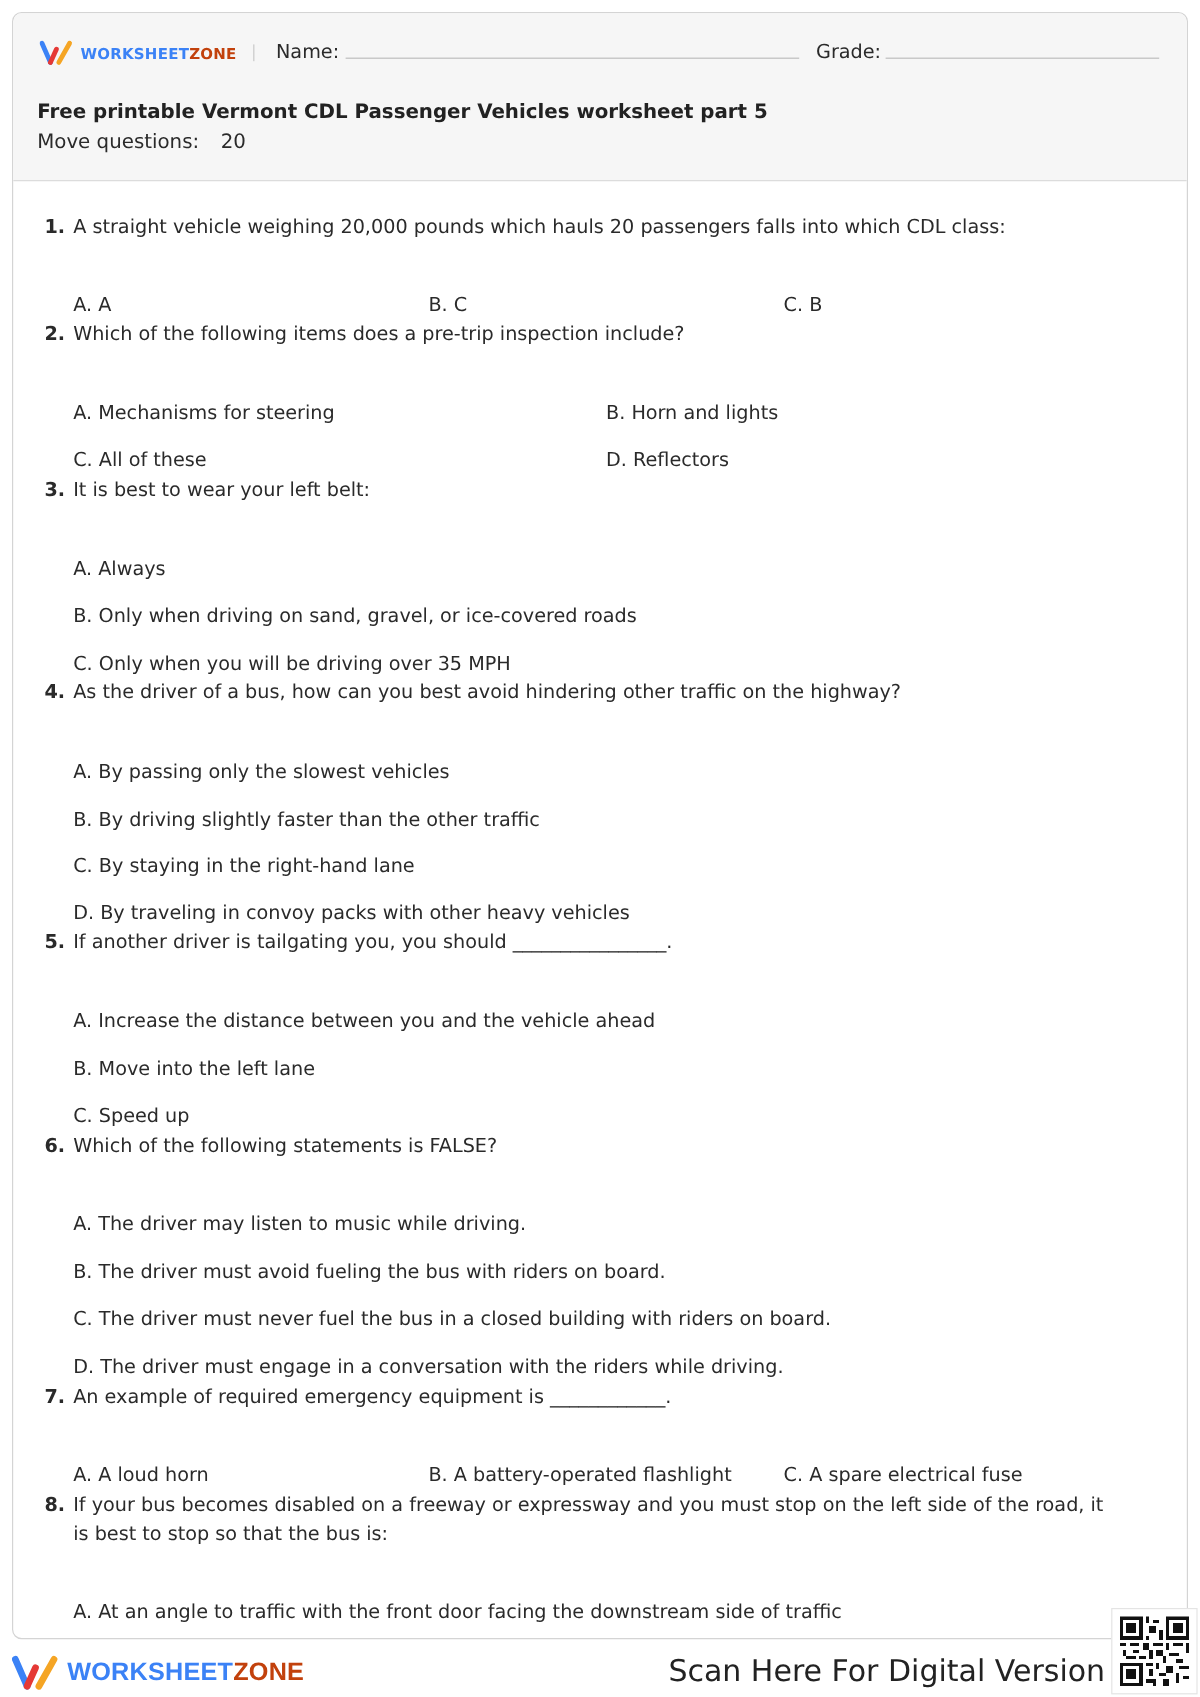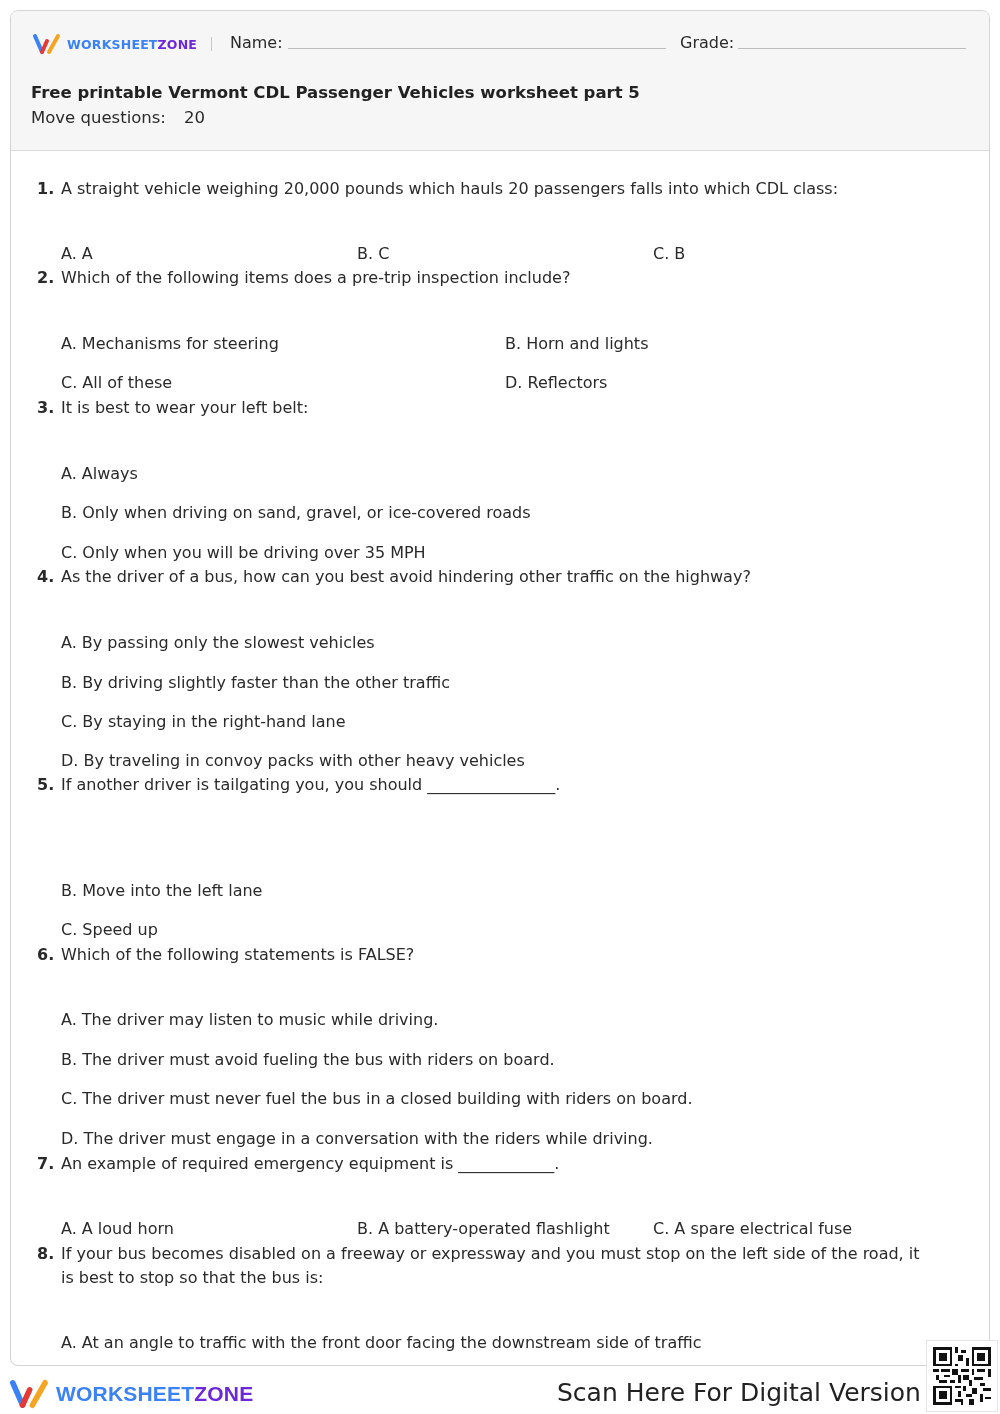--- a/index.html
+++ b/index.html
@@ -11,21 +11,21 @@
     border: 1px solid #d4d4d4; border-radius: 8px; background: #fff; overflow: hidden;
   }
   .header {
     position: absolute; left: 0; top: 0; width: 100%; height: 140px;
     background: #f6f6f6; border-bottom: 1px solid #dcdcdc;
   }
   .brand-row { position: absolute; left: 22px; top: 22px; height: 22px; display: flex; align-items: center; }
   .logo-mark { width: 30px; height: 22px; display: inline-block; }
   .logo-text { font-family: "DejaVu Sans", sans-serif; font-weight: bold; font-size: 12.5px; letter-spacing: 0.2px; margin-left: 4px; }
   .logo-text .w { color: #3b82f6; }
-  .logo-text .z { color: #6d28d9; }
+  .logo-text .z { color: #c2410c; }
   .divider-bar { width: 1px; height: 14px; background: #c9c9c9; margin: 0 14px; }
 
   .field-label { font-size: 16px; color: #2a2a2a; }
   .name-label { position: absolute; left: 219px; top: 22px; }
   .name-line { position: absolute; left: 277px; top: 37px; width: 378px; border-bottom: 1px solid #bdbdbd; }
   .grade-label { position: absolute; left: 669px; top: 22px; }
   .grade-line { position: absolute; left: 727px; top: 37px; width: 228px; border-bottom: 1px solid #bdbdbd; }
 
   .doc-title { position: absolute; left: 20px; top: 72px; font-size: 16.5px; font-weight: bold; color: #222; }
   .total-row { position: absolute; left: 20px; top: 97px; font-size: 16.5px; color: #2a2a2a; }
@@ -98,20 +98,21 @@
   </div>
   <span class="option" style="left:50px;top:595px">A. By passing only the slowest vehicles</span>
   <span class="option" style="left:50px;top:635px">B. By driving slightly faster than the other traffic</span>
   <span class="option" style="left:50px;top:674px">C. By staying in the right-hand lane</span>
   <span class="option" style="left:50px;top:713px">D. By traveling in convoy packs with other heavy vehicles</span>
 
   <div class="question" style="top:762px">
     <span class="q-num">5.</span>
     <span class="q-text">If another driver is tailgating you, you should ________________.</span>
   </div>
+  <span class="option" style="left:50px;top:803px">A. Increase the distance between you and the vehicle ahead</span>
   <span class="option" style="left:50px;top:843px">B. Move into the left lane</span>
   <span class="option" style="left:50px;top:882px">C. Speed up</span>
 
   <div class="question" style="top:932px">
     <span class="q-num">6.</span>
     <span class="q-text">Which of the following statements is FALSE?</span>
   </div>
   <span class="option" style="left:50px;top:972px">A. The driver may listen to music while driving.</span>
   <span class="option" style="left:50px;top:1012px">B. The driver must avoid fueling the bus with riders on board.</span>
   <span class="option" style="left:50px;top:1051px">C. The driver must never fuel the bus in a closed building with riders on board.</span>

